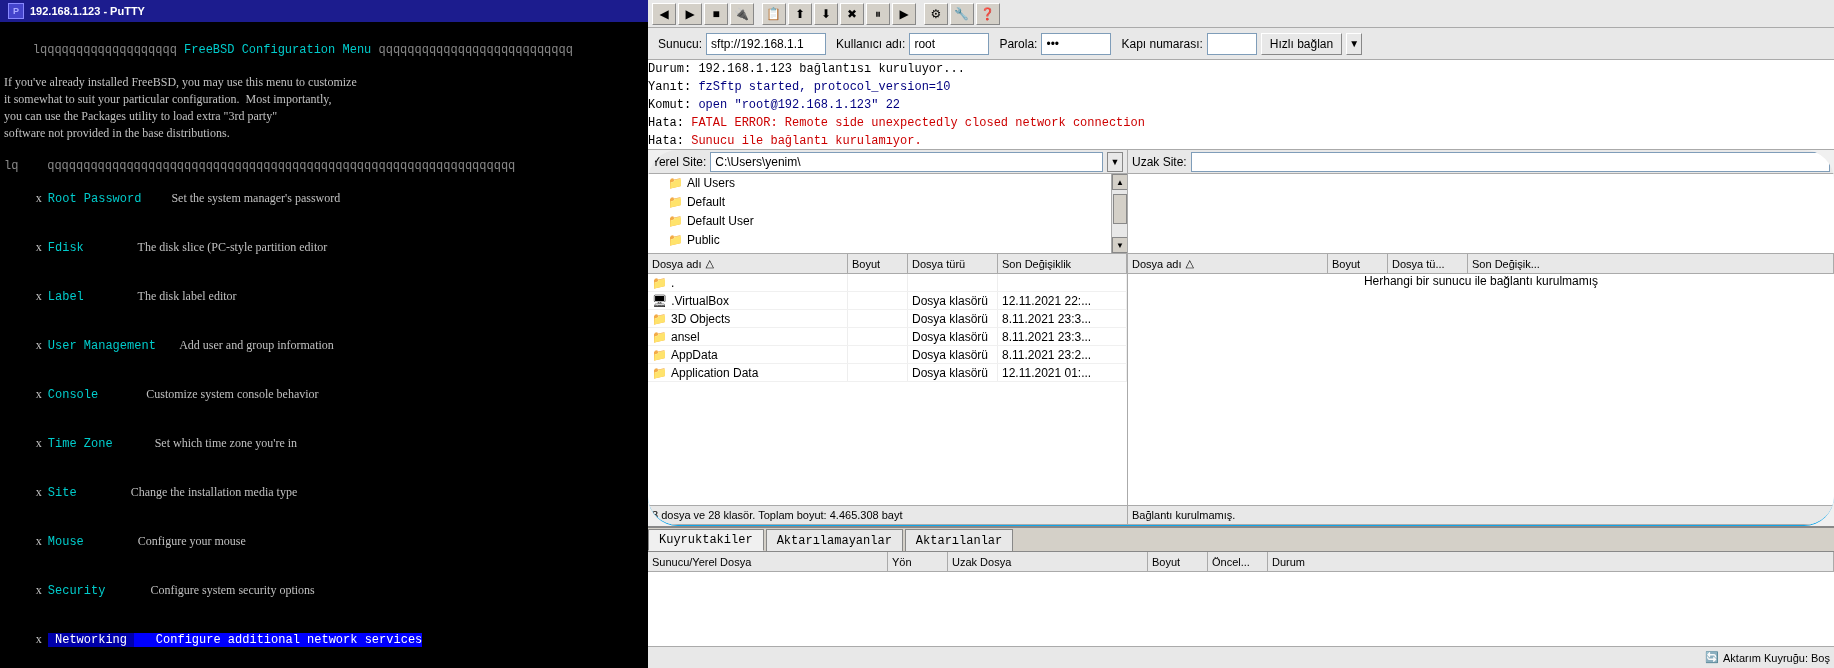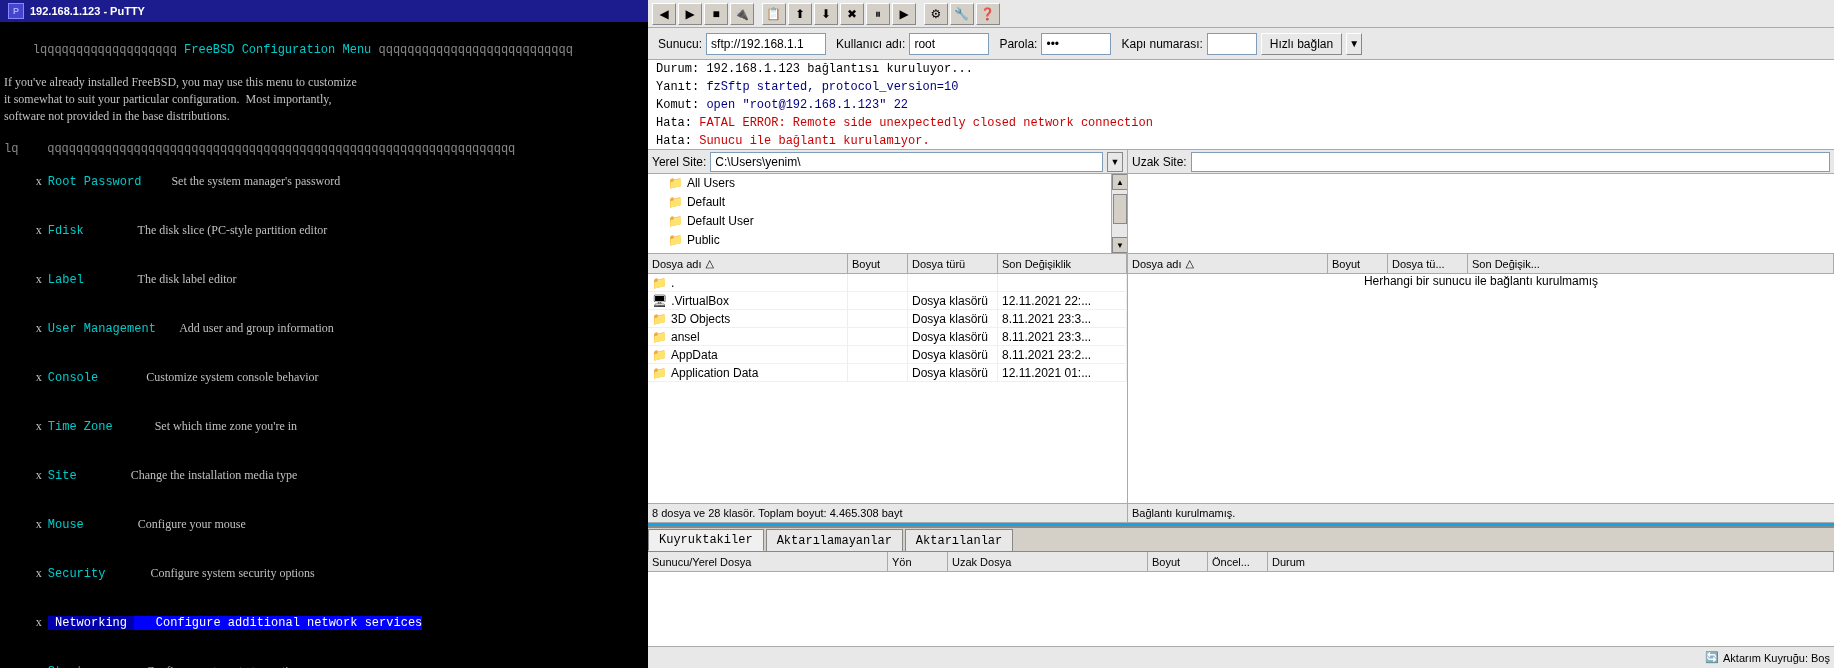--- a/index.html
+++ b/index.html
@@ -124,32 +124,33 @@
 
     
     .fz-status {
       height: 90px;
       background: white;
       border-bottom: 1px solid #aaa;
       overflow: hidden;
       font-size: 12px;
       font-family: 'Courier New', monospace;
     }
-    .fz-status-line { padding: 1px 8px; line-height: 16px; }
+    .fz-status-line { padding: 1px 0; line-height: 16px; }
     .fz-status-label { color: #000; font-weight: normal; }
     .fz-status-value { color: #000; }
     .fz-status-value.error { color: #cc0000; }
     .fz-status-value.info { color: #000080; }
 
     
     .fz-panels {
       display: flex;
       flex: 1;
       overflow: hidden;
-      border-bottom: 3px solid #0ea5e9;
+      border-bottom: 1px solid #0ea5e9;
+      border-radius: 30px;
     }
 
     
     .fz-local {
       width: 480px;
       display: flex;
       flex-direction: column;
       border-right: 1px solid #aaa;
     }
     .fz-remote {
@@ -347,20 +348,21 @@
   <div class="putty-title-icon">P</div>
   <span>192.168.1.123 - PuTTY</span>
 </div>
 
 <div class="putty-terminal">
   <div class="terminal-line">
     <span class="term-dim">lqqqqqqqqqqqqqqqqqqq </span><span class="term-cyan">FreeBSD Configuration Menu</span><span class="term-dim"> qqqqqqqqqqqqqqqqqqqqqqqqqqq</span>
   </div>
   <div class="terminal-line"><span class="term-normal">If you've already installed FreeBSD, you may use this menu to customize</span></div>
   <div class="terminal-line"><span class="term-normal">it somewhat to suit your particular configuration.  Most importantly,</span></div>
+  <div class="terminal-line"><span class="term-normal">you can use the Packages utility to load extra "3rd party"</span></div>
   <div class="terminal-line"><span class="term-normal">software not provided in the base distributions.</span></div>
   <div class="terminal-line">&nbsp;</div>
   <div class="terminal-line"><span class="term-dim">lq    qqqqqqqqqqqqqqqqqqqqqqqqqqqqqqqqqqqqqqqqqqqqqqqqqqqqqqqqqqqqqqqqq</span></div>
 
   <div class="terminal-line">
     <span class="term-normal"> x  </span><span class="term-cyan">Root Password</span><span class="term-normal">          Set the system manager's password</span>
   </div>
   <div class="terminal-line">
     <span class="term-normal"> x  </span><span class="term-cyan">Fdisk</span><span class="term-normal">                  The disk slice (PC-style partition editor</span>
   </div>

